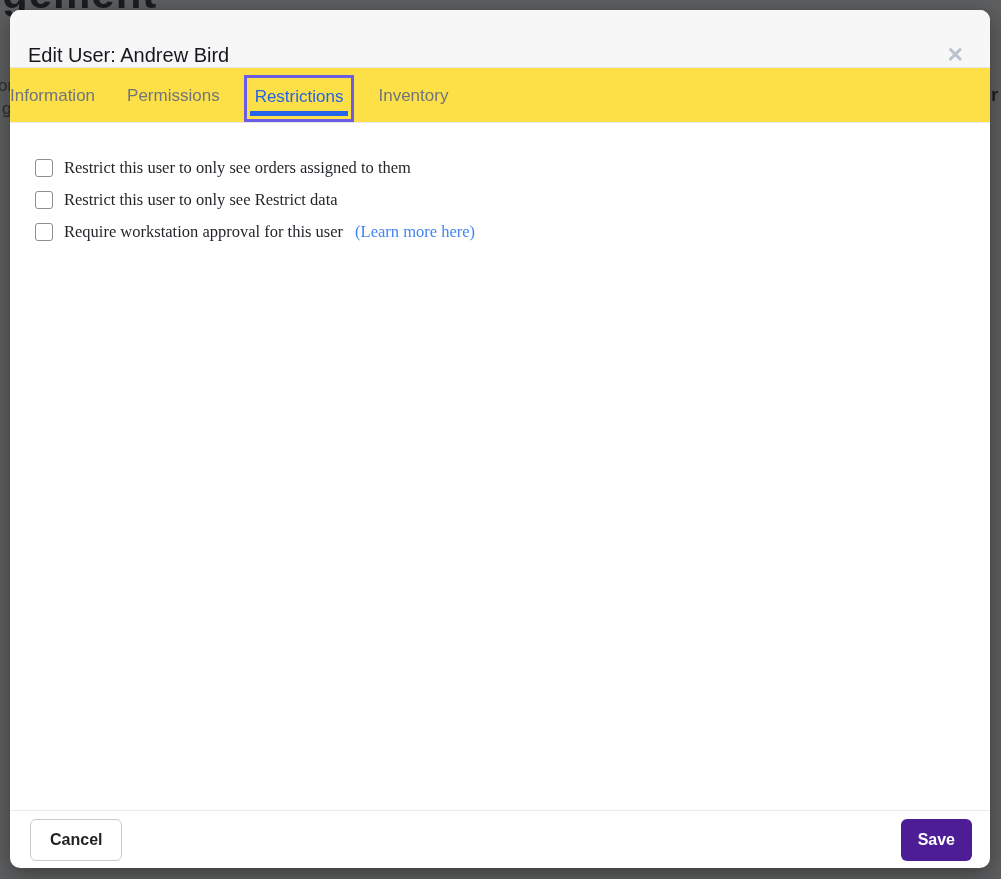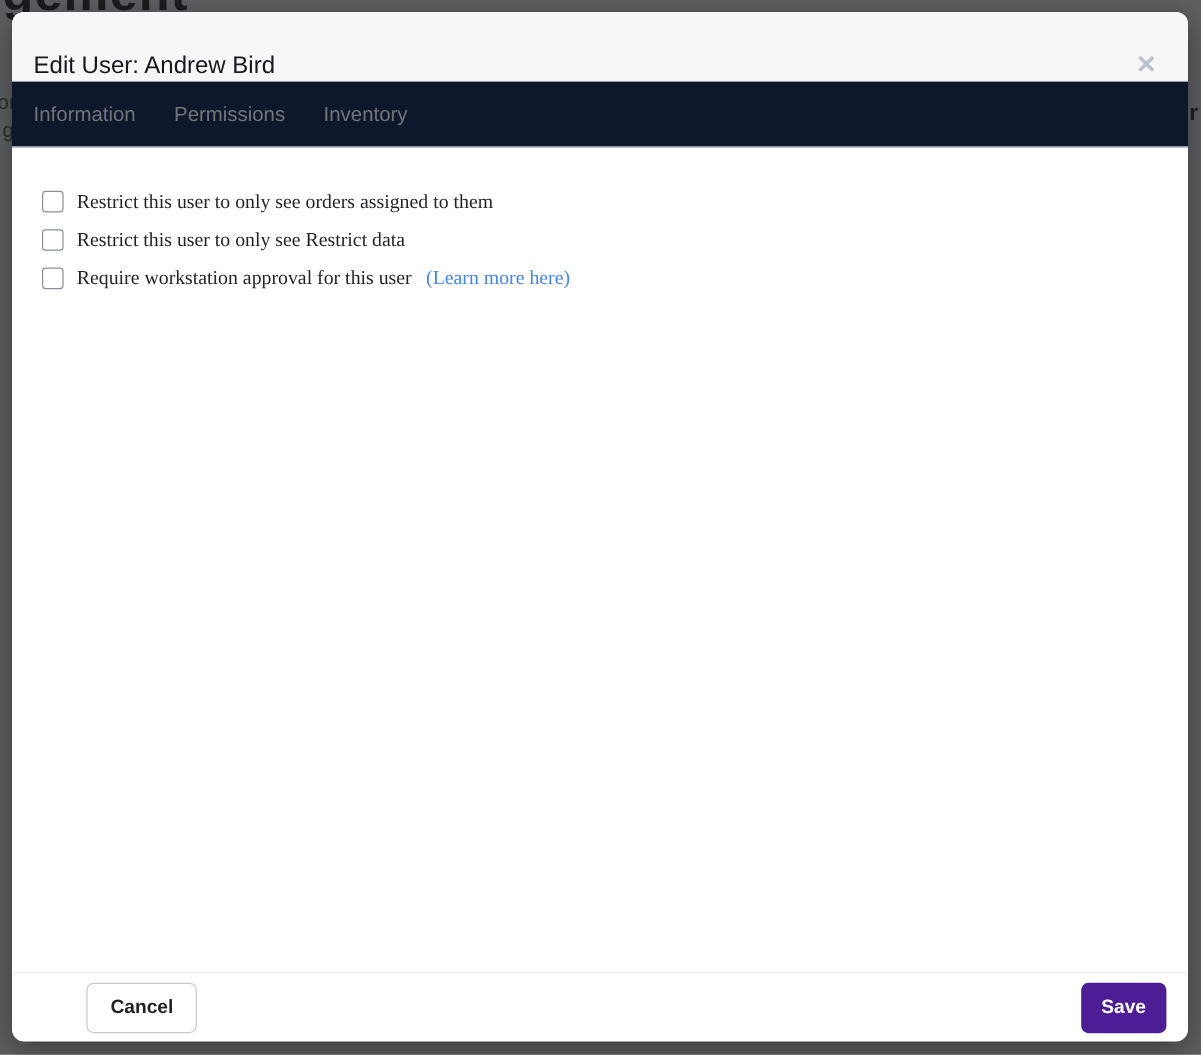--- a/index.html
+++ b/index.html
@@ -36,23 +36,22 @@
   .modal-title { font-size: 20px; color: #15181d; font-weight: 500; }
   .close-btn {
     margin-left: auto; background: none; border: none; cursor: pointer;
     color: #b9c3ce; font-size: 21px; font-weight: 700; line-height: 1;
     padding: 2px;
   }
 
   .tabs {
     height: 55px; flex: 0 0 55px;
     display: flex; align-items: center;
-    padding-left: 18px;
     border-bottom: 1px solid #e9eaec;
-    background: #0f172a;
+    background: #fde047;
   }
   .tab {
     font-size: 17px; color: #70757c; cursor: pointer;
     margin-right: 32px; background: none; border: none;
     font-family: inherit; line-height: 1;
     padding: 6px 0;
   }
   .tab.active {
     color: #2563eb;
     border: 3px solid #6b5ce6;
@@ -94,21 +93,20 @@
     flex: 0 0 58px; height: 58px;
     border-top: 1px solid #e9eaec;
     display: flex; align-items: center; justify-content: space-between;
     padding: 0 18px 0 20px;
     border-radius: 0 0 10px 10px;
   }
   .btn {
     height: 42px; border-radius: 6px; cursor: pointer;
     font-family: inherit; font-size: 16px; font-weight: 700;
     line-height: 1;
-    margin-left: 42px;
   }
   .btn-cancel {
     background: #ffffff; color: #1f2125;
     border: 1px solid #c9cbcf; padding: 0 19px;
   }
   .btn-save {
     background: #4c1d95; color: #ffffff;
     border: none; padding: 0 17px;
   }
 </style>
@@ -123,20 +121,21 @@
 <div class="modal">
 
   <div class="modal-header">
     <div class="modal-title">Edit User: Andrew Bird</div>
     <button class="close-btn">✕</button>
   </div>
 
   <div class="tabs">
     <button class="tab">Information</button>
     <button class="tab">Permissions</button>
+    <button class="tab active">Restrictions</button>
     <button class="tab">Inventory</button>
   </div>
 
   <div class="content">
 
     <div class="row">
       <span class="checkbox">
         
       </span>
       <span class="row-label">Restrict this user to only see orders assigned to them</span>

